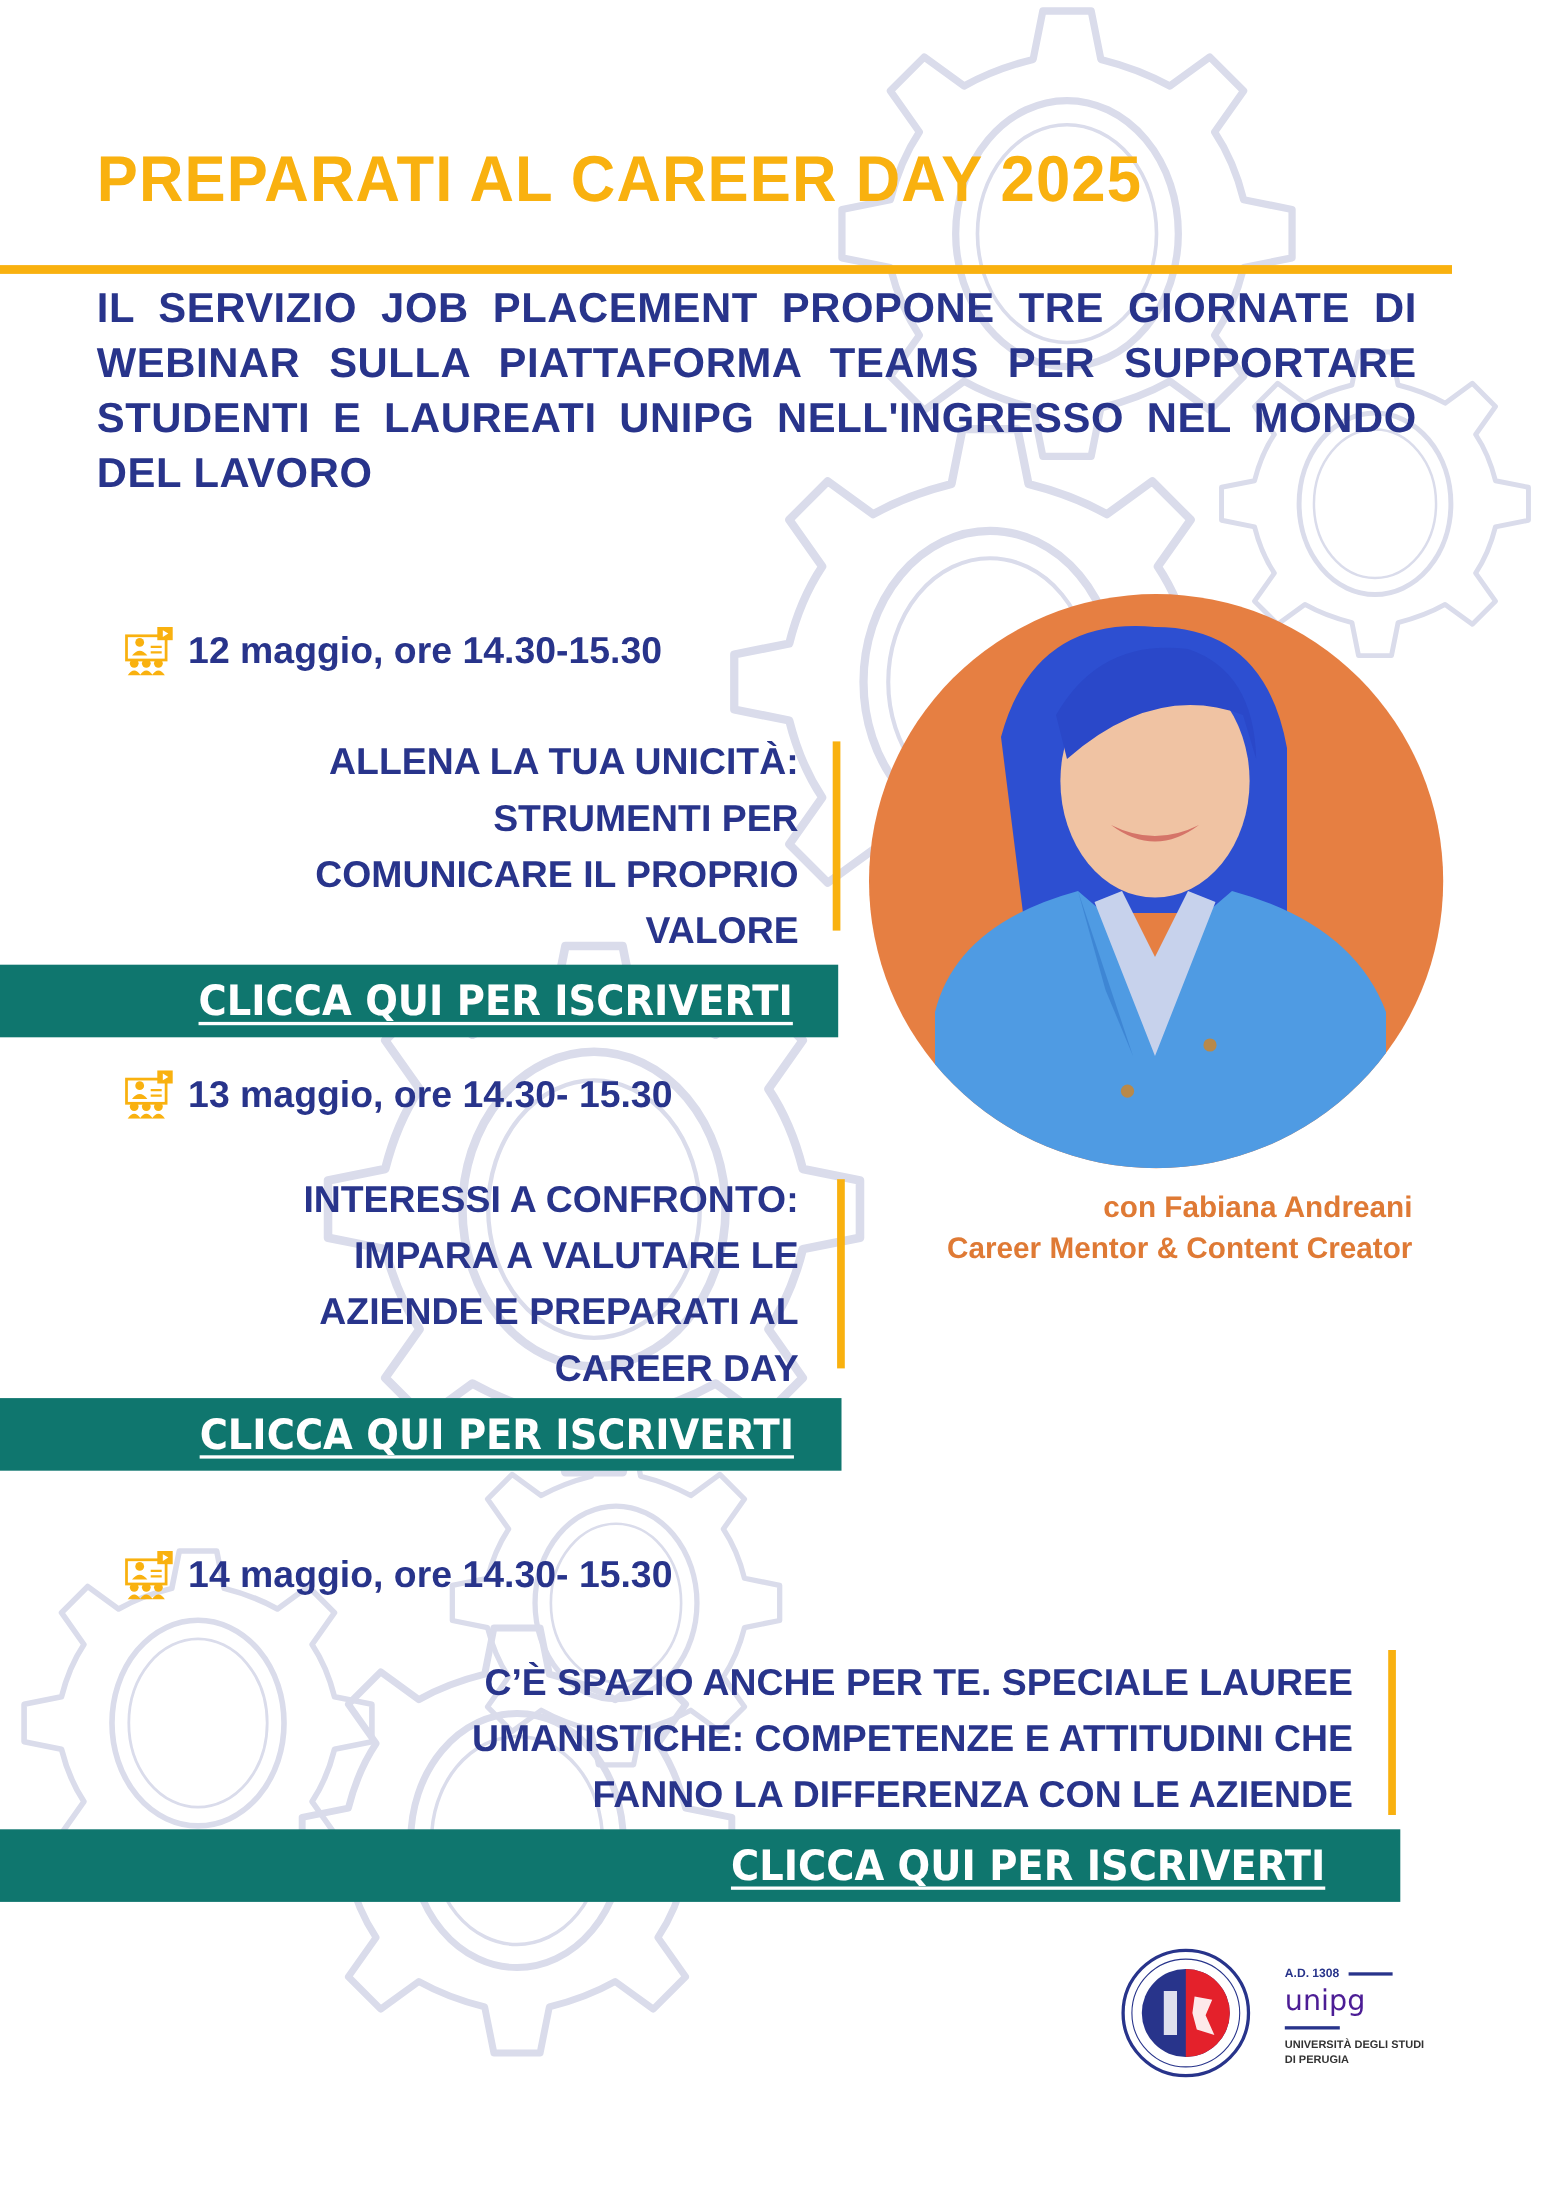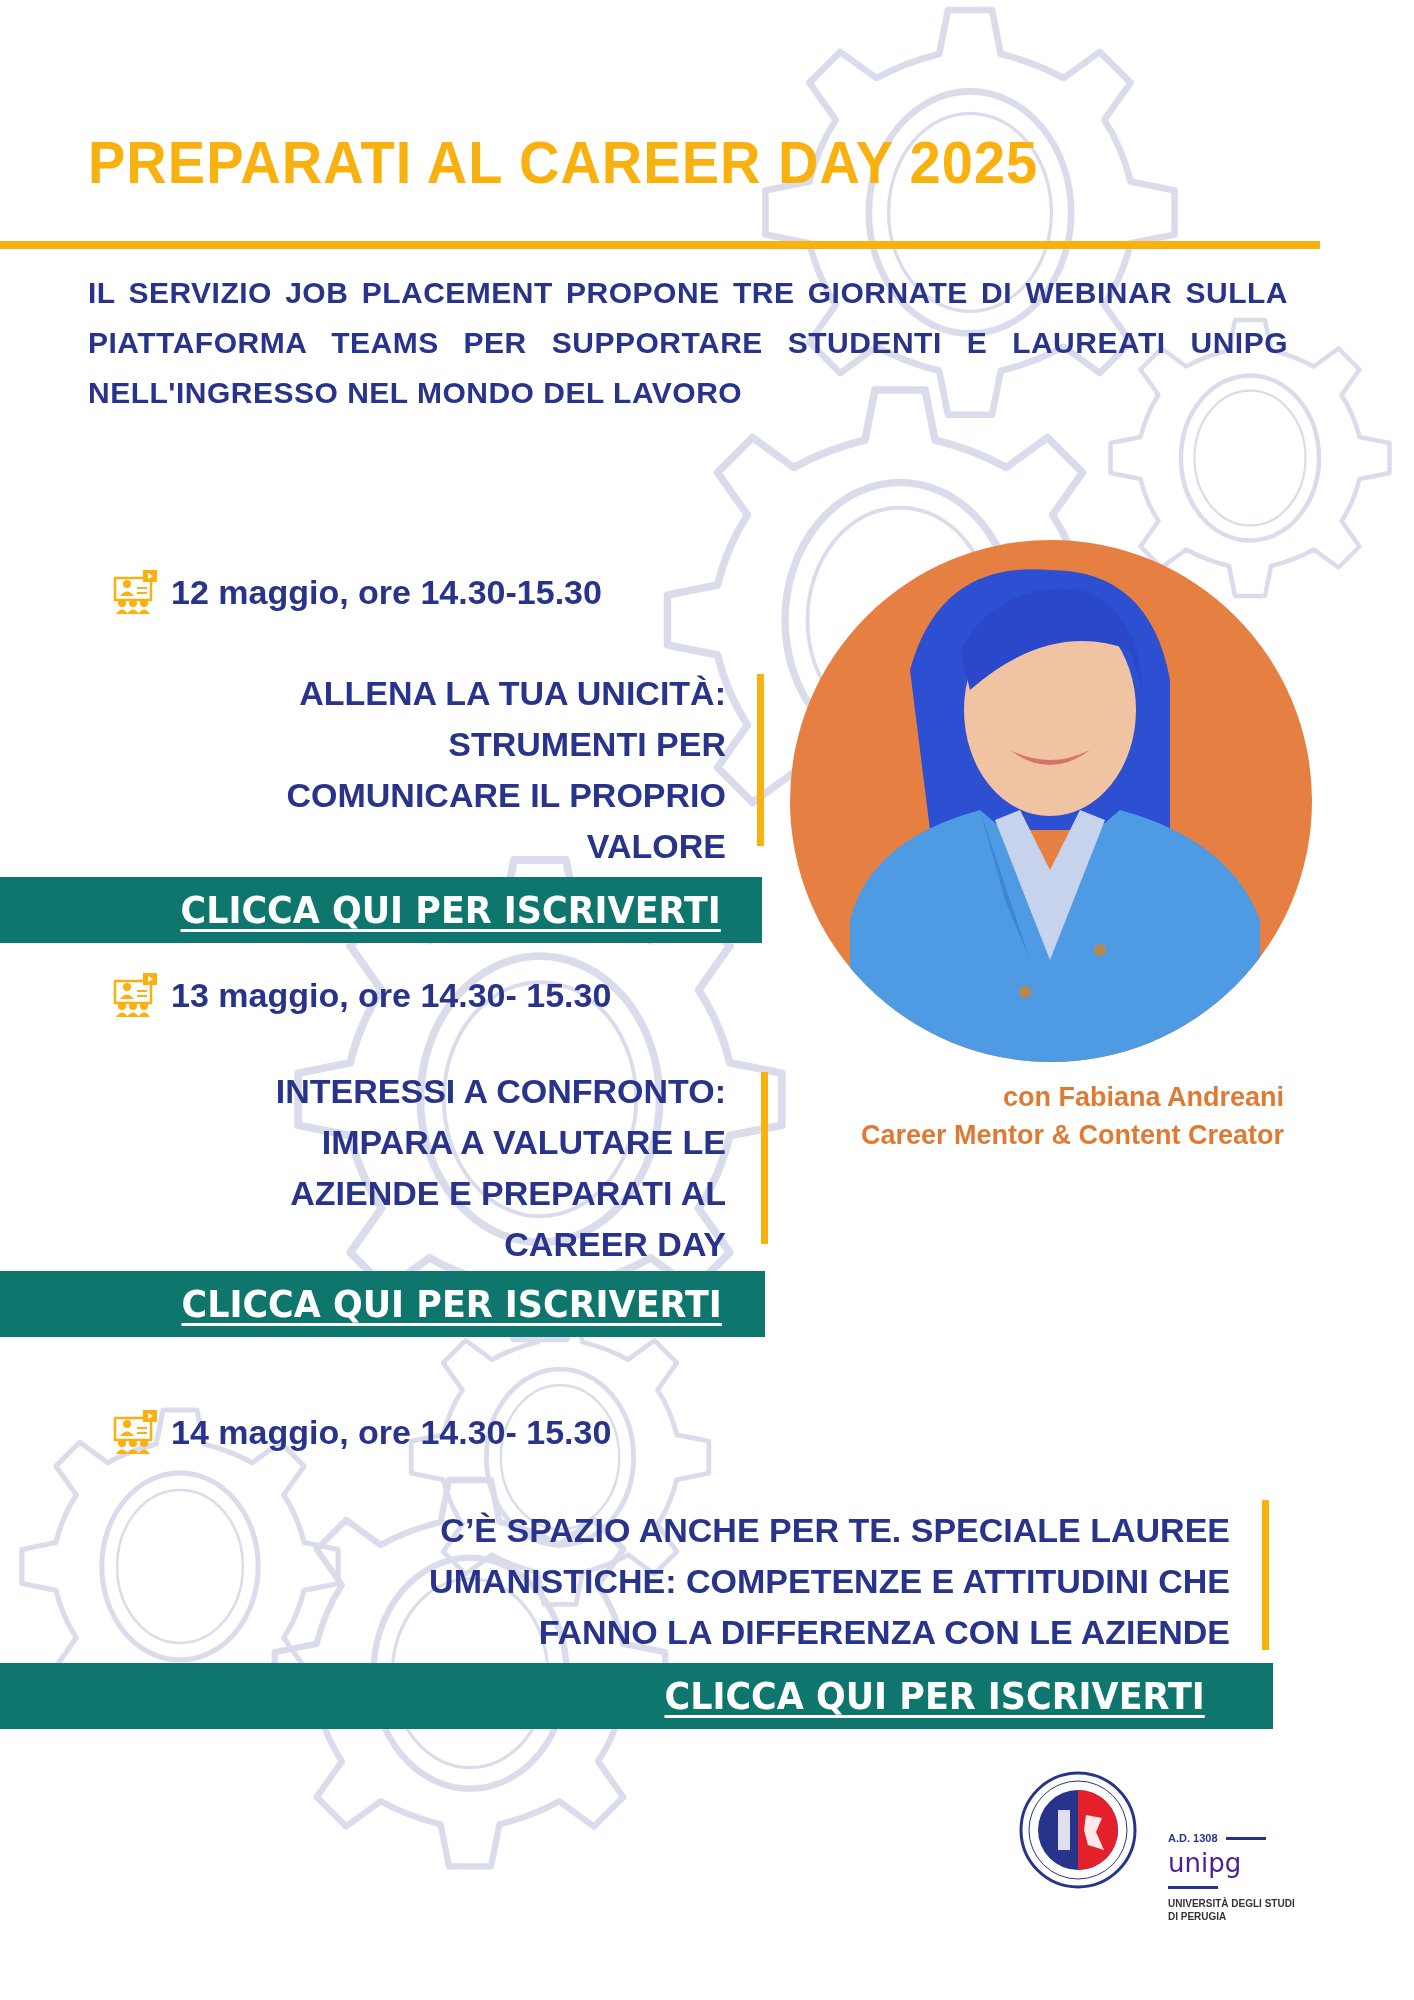--- a/index.html
+++ b/index.html
@@ -14,22 +14,22 @@
   .title {
     left:88px; top:128px; margin:0;
     font-family:"Liberation Sans", sans-serif; font-weight:700;
     font-size:56px; letter-spacing:1px; color:#F9B10F;
     transform:scaleY(1.05); transform-origin:left top;
     white-space:nowrap;
   }
   .title-rule { left:0; top:241px; width:1320px; height:8px; background:#F9B10F; }
 
   .intro {
-    left:88px; top:268px; width:1200px; margin:0;
-    font-weight:700; font-size:30px; line-height:50px;
+    left:88px; top:256px; width:1200px; margin:0;
+    font-weight:700; font-size:38px; line-height:50px;
     color:#28348B; text-align:justify; text-transform:uppercase;
     letter-spacing:0.5px;
   }
 
   .date {
     font-weight:700; font-size:34px; color:#28348B; white-space:nowrap;
     display:flex; align-items:center; gap:8px;
   }
   .date svg { width:50px; height:44px; flex:none; }
 
@@ -52,21 +52,21 @@
   .portrait {
     left:790px; top:540px; width:522px; height:522px; border-radius:50%;
     background:#E67F42; overflow:hidden;
   }
   .speaker {
     right:130px; top:1078px; text-align:right; color:#DF7A35;
     font-weight:700; font-size:27px; line-height:38px;
   }
 
   .logo-seal { left:1018px; top:1770px; width:120px; height:120px; }
-  .unipg { left:1168px; top:1788px;margin-top:44px; }
+  .unipg { left:1168px; top:1788px; }
   .unipg .ad { font-size:11px; color:#28348B; font-weight:700; display:flex; align-items:center; gap:8px; }
   .unipg .ad span.line { display:inline-block; width:40px; height:3px; background:#28348B; }
   .unipg .name { font-size:26px; color:#4c1d95; line-height:38px; font-family:"DejaVu Sans", sans-serif; }
   .unipg .uline { width:50px; height:3px; background:#28348B; margin-top:4px; }
   .unipg .sub { font-size:10px; color:#333; line-height:13px; margin-top:8px; font-weight:700; }
 </style>
 </head>
 <body>
 
 <svg class="gears" viewBox="0 0 1414 2000" xmlns="http://www.w3.org/2000/svg">

